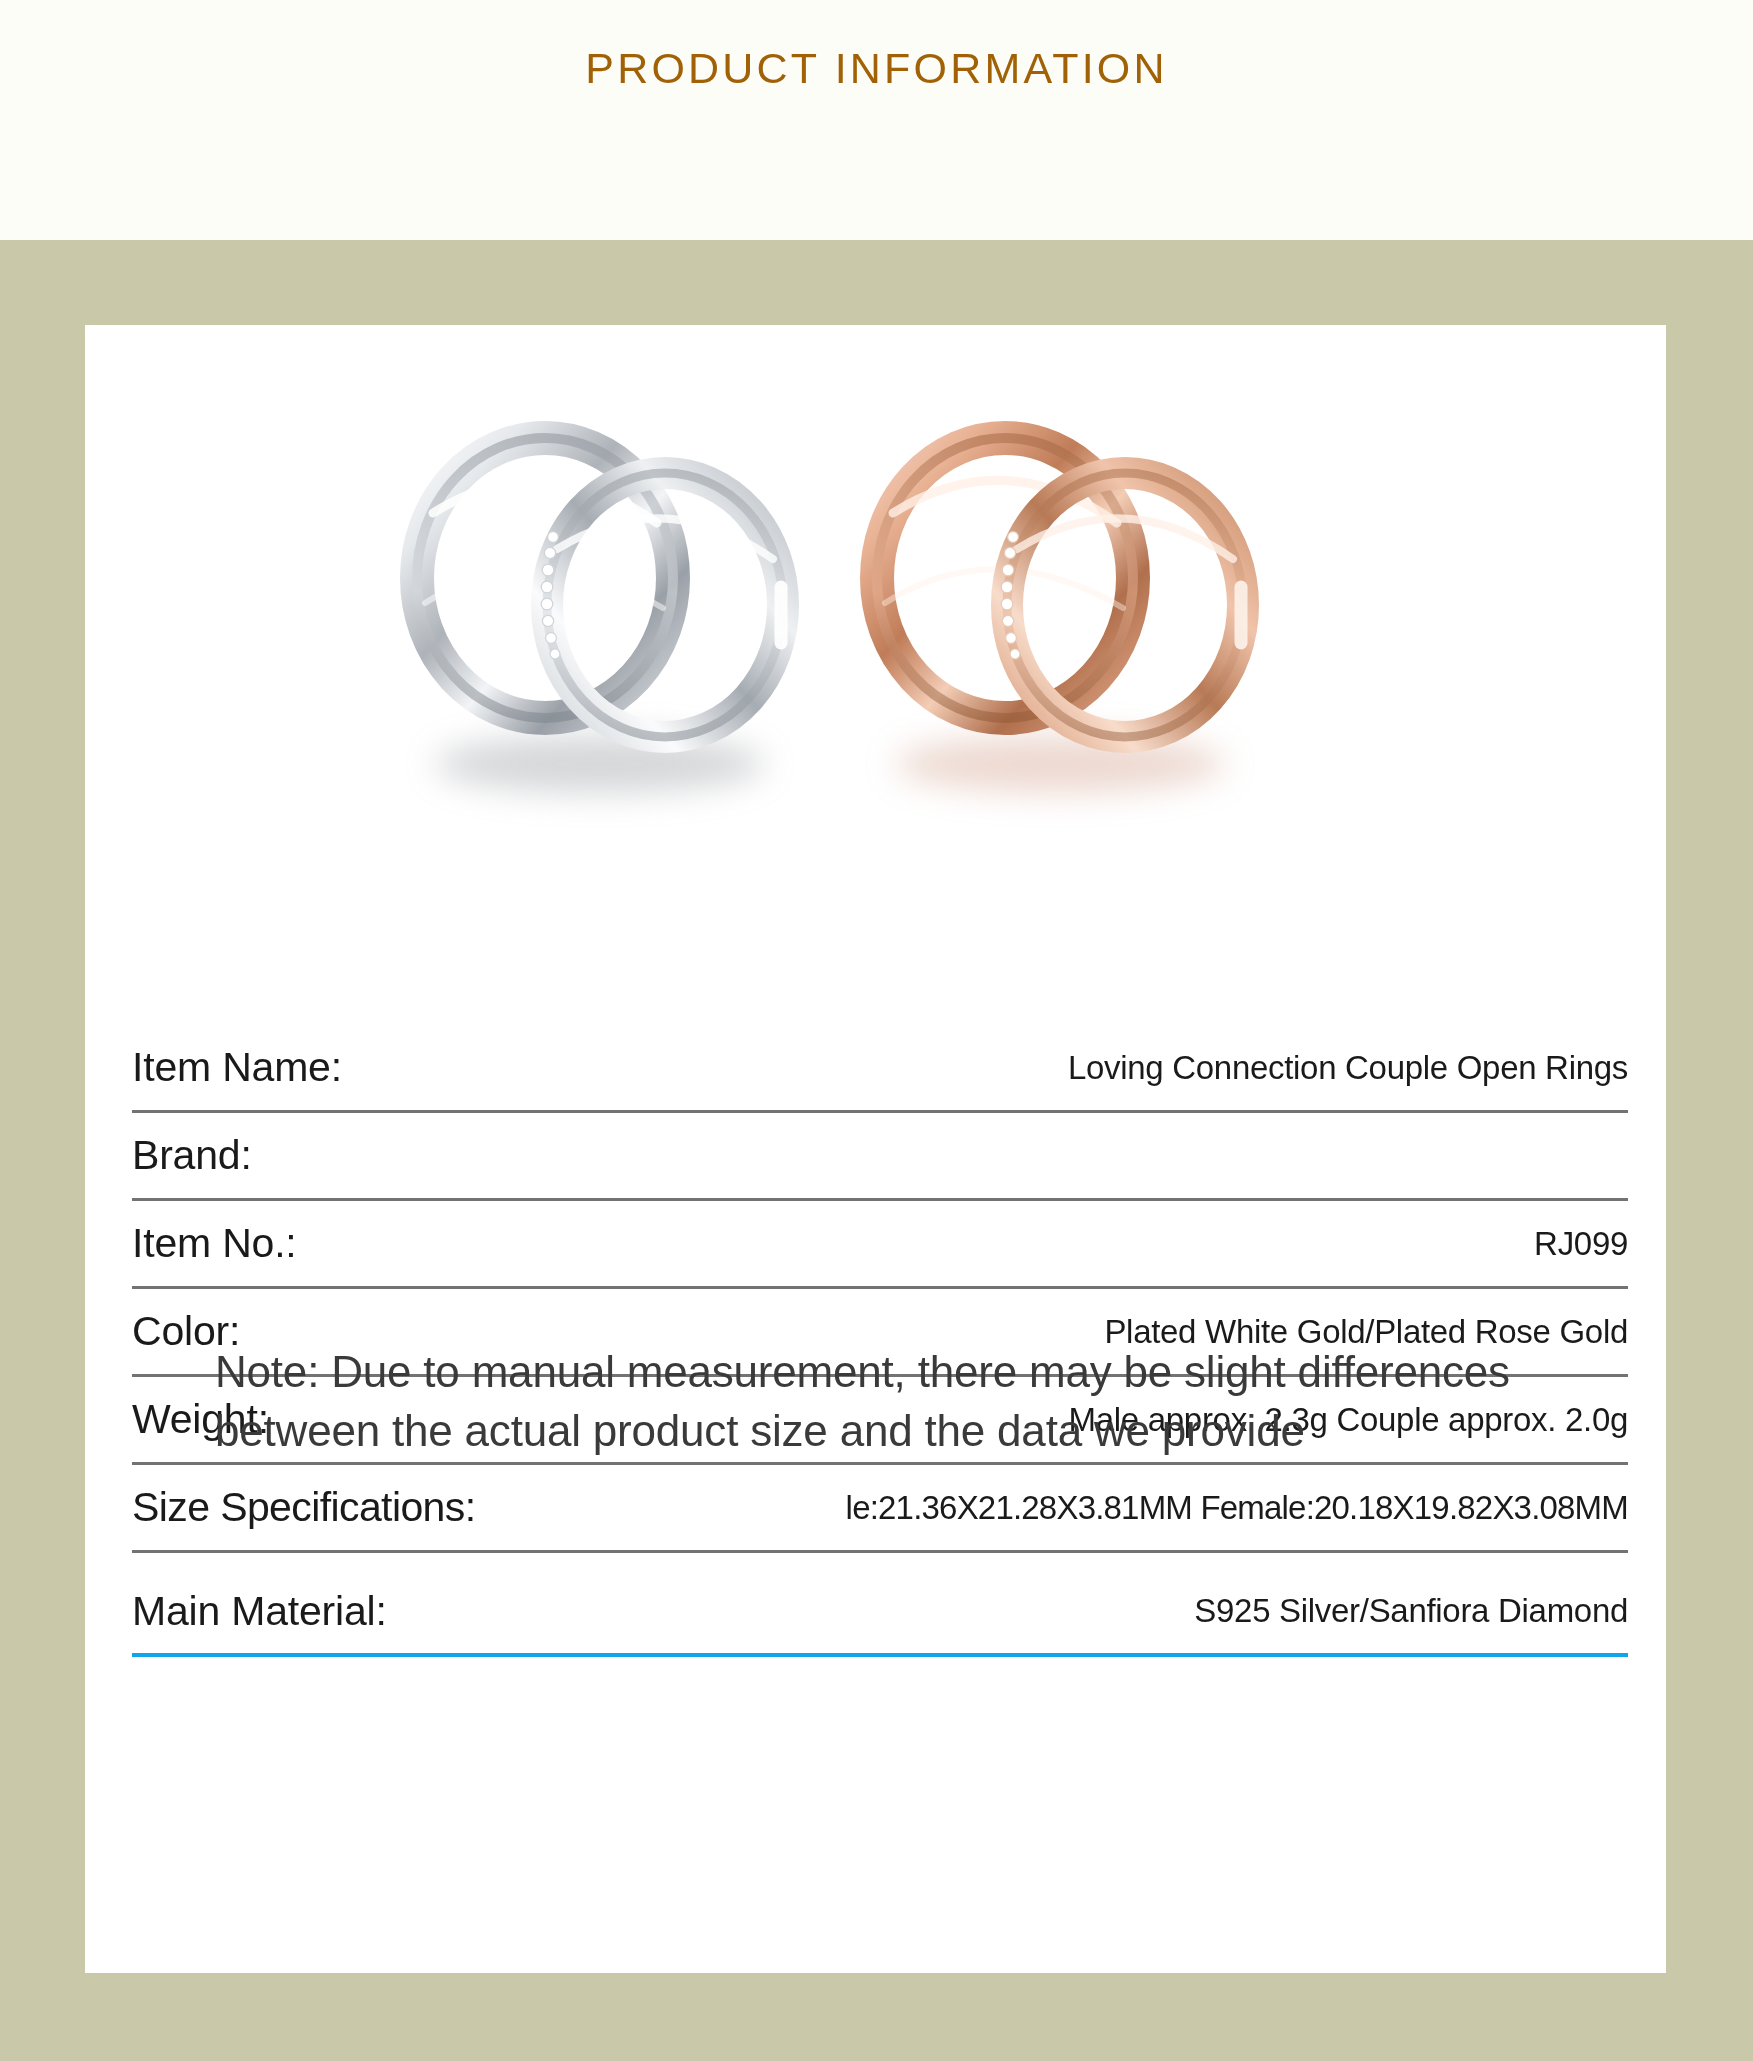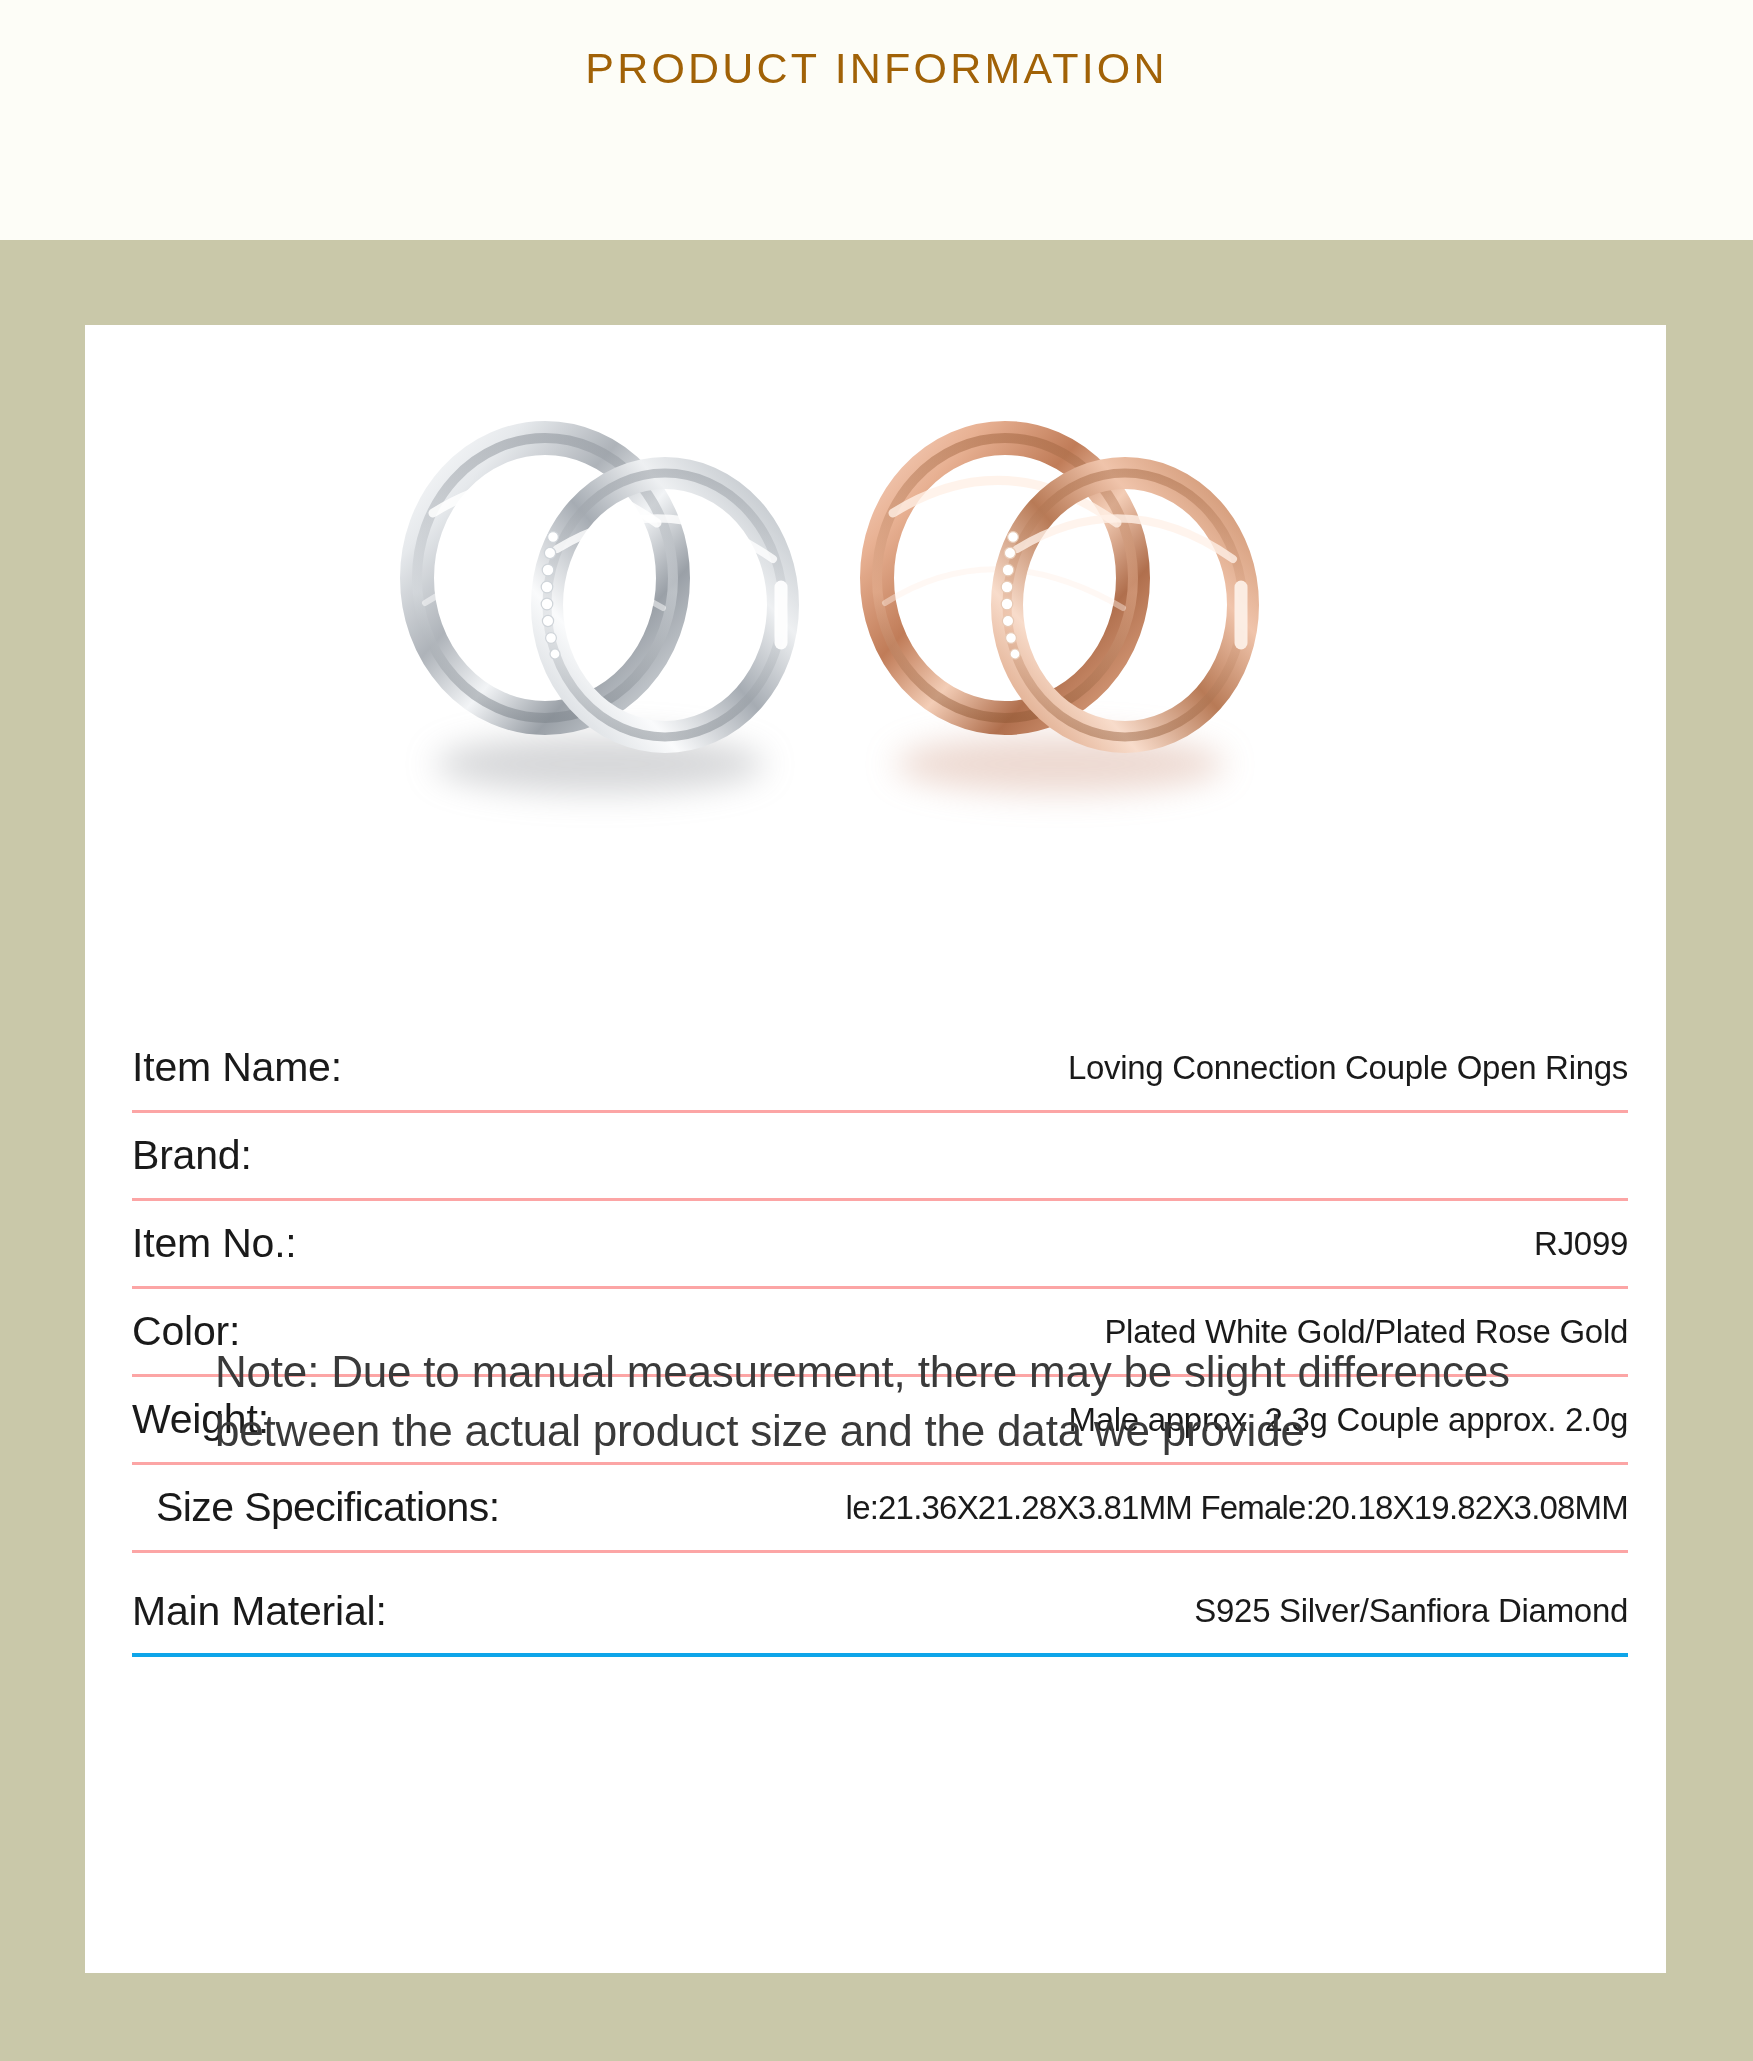--- a/index.html
+++ b/index.html
@@ -90,21 +90,21 @@
   
   .spec-table {
     position: absolute;
     left: 47px;
     top: 700px;
     width: 1496px;
   }
   .spec-row {
     position: relative;
     height: 88px;
-    border-bottom: 3px solid #fca5a5;
+    border-bottom: 3px solid #737373;
     display: flex;
     align-items: center;
     justify-content: space-between;
     white-space: nowrap;
     overflow: hidden;
   }
   .spec-row:last-child { border-bottom: 4px solid #0ea5e9; margin-top: 16px; }
 
   .spec-label {
     font-size: 41px;
@@ -120,21 +120,21 @@
     letter-spacing: -0.3px;
     text-align: right;
     flex: 1 1 auto;
     overflow: hidden;
     text-overflow: clip;
     direction: rtl;
   }
   .spec-value > span { direction: ltr; unicode-bidi: embed; }
 
   
-  .spec-row.size .spec-label { letter-spacing: -0.6px; margin-left: 24px; }
+  .spec-row.size .spec-label { letter-spacing: -0.6px; }
   .spec-row.size .spec-value { letter-spacing: -0.8px; }
 
   
   .note {
     position: absolute;
     left: 130px;
     top: 1018px;
     width: 1330px;
     font-size: 44px;
     line-height: 1.33;

